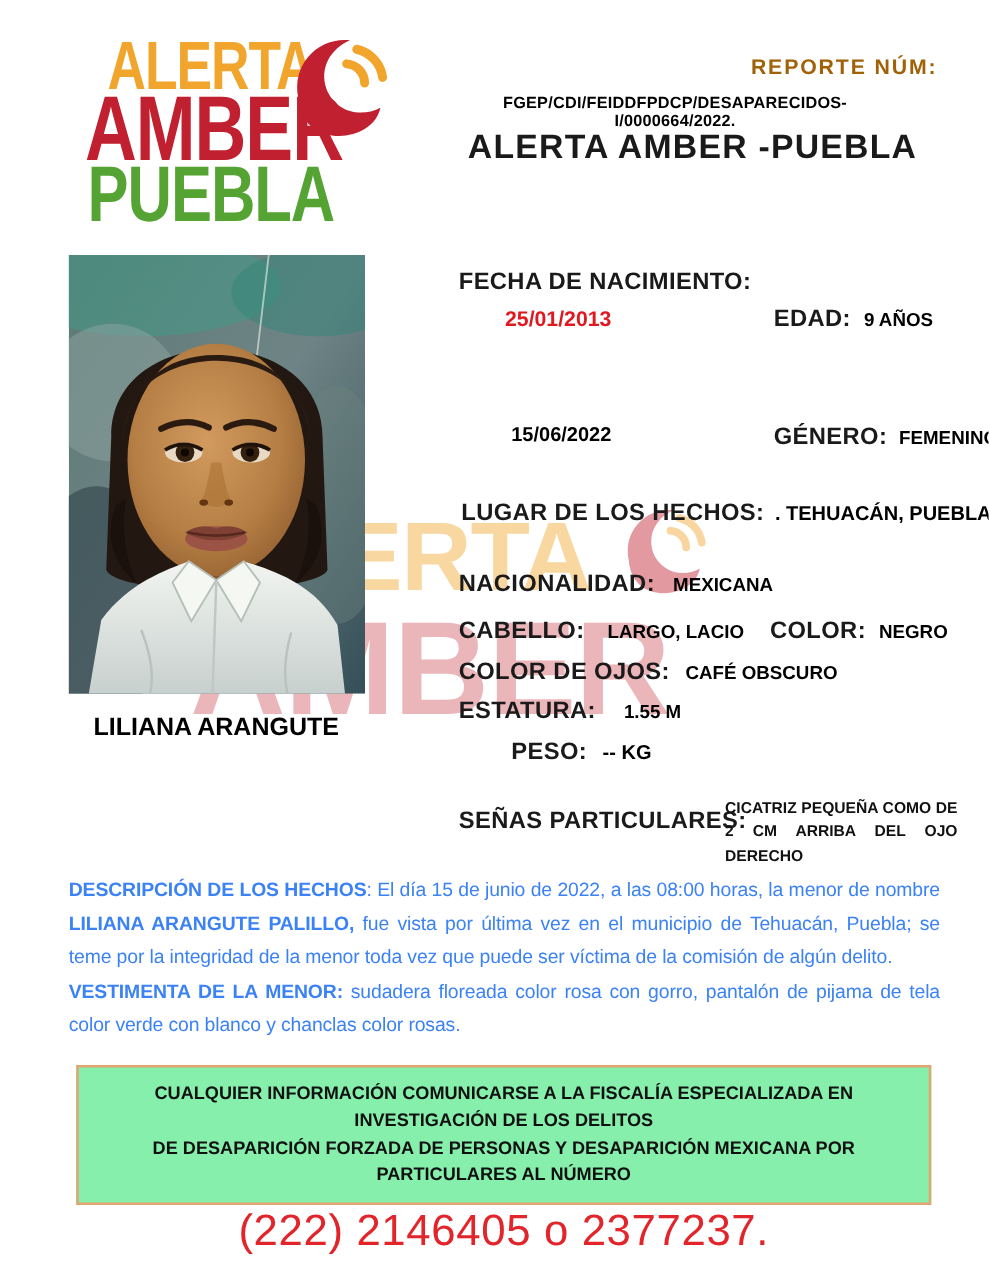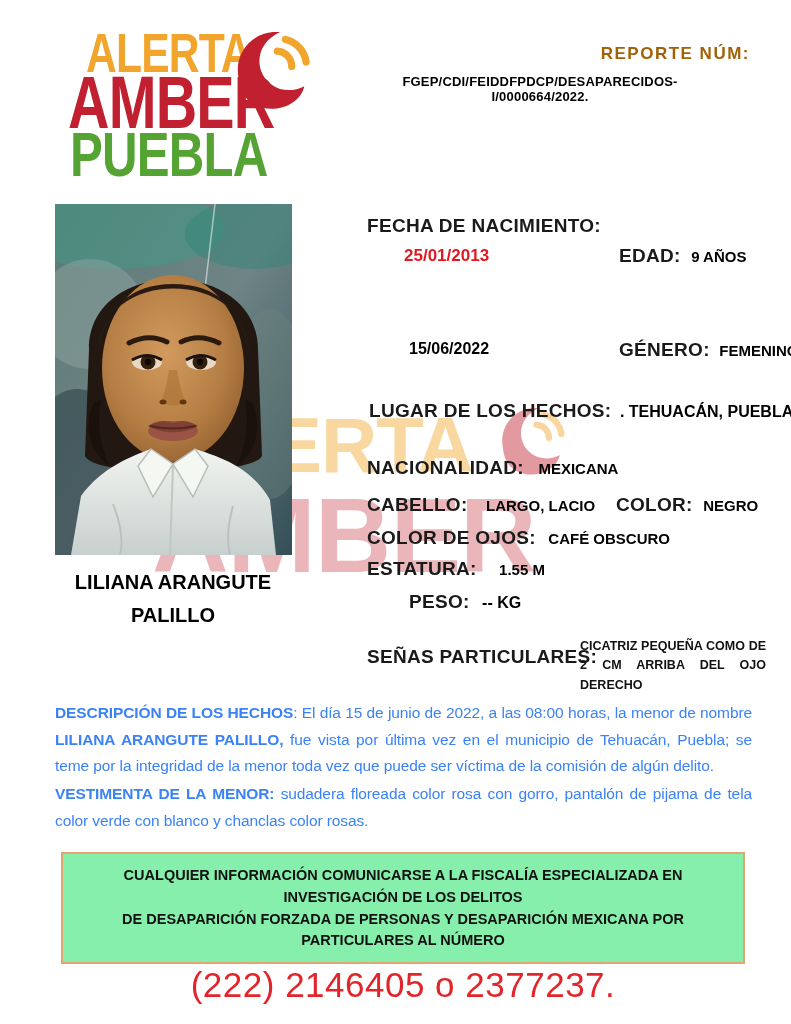--- a/index.html
+++ b/index.html
@@ -77,20 +77,21 @@
     <div class="logo-line logo-puebla">PUEBLA</div>
     <svg class="logo-horn" viewBox="0 0 100 110" aria-hidden="true">
       <path d="M14,64 C8,34 32,10 60,13 C42,21 33,38 39,56 C46,75 68,83 87,73 C82,97 46,106 26,90 C18,83 15,74 14,64 Z" fill="#C0202F"></path>
       <path d="M57,34 A17,17 0 0 1 73,51" stroke="#F2A52C" stroke-width="8" fill="none" stroke-linecap="round"></path>
       <path d="M66,21 A30,30 0 0 1 89,46" stroke="#F2A52C" stroke-width="8" fill="none" stroke-linecap="round"></path>
     </svg>
   </div>
 
   <div class="report-label">REPORTE NÚM:</div>
   <div class="report-number">FGEP/CDI/FEIDDFPDCP/DESAPARECIDOS-I/0000664/2022.</div>
+  <div class="page-title">ALERTA AMBER -PUEBLA</div>
 
   <div class="photo">
     <svg viewBox="0 0 237 351" preserveAspectRatio="none" aria-hidden="true">
       <defs>
         <linearGradient id="pbg" x1="0" y1="0" x2="1" y2="1">
           <stop offset="0" stop-color="#5d7a74"></stop>
             <stop offset="0.5" stop-color="#6e8486"></stop>
             <stop offset="1" stop-color="#354f58"></stop>
         </linearGradient>
         <radialGradient id="skin" cx="0.45" cy="0.42" r="0.75">
@@ -145,21 +146,20 @@
       <path d="M16,351 L26,292 C48,262 78,252 96,245 L118,260 L140,245 C162,252 196,262 215,296 L221,351 Z" fill="url(#shirtg)"></path>
       <path d="M96,245 L118,260 L98,293 L83,262 Z" fill="#f5f7f3" stroke="#b6bfba" stroke-width="1.5"></path>
       <path d="M140,245 L118,260 L138,293 L153,262 Z" fill="#f5f7f3" stroke="#b6bfba" stroke-width="1.5"></path>
       <path d="M118,262 L115,351" stroke="#bfc8c3" stroke-width="2"></path>
       <path d="M58,300 Q70,330 65,351" stroke="#b9c3be" stroke-width="2" fill="none"></path>
       <path d="M178,302 Q170,330 175,351" stroke="#b9c3be" stroke-width="2" fill="none"></path>
     </svg>
   </div>
   <div class="photo-caption">
     <div>LILIANA ARANGUTE</div>
-    <div>PALILLO</div>
   </div>
 
   <div class="field" style="left:367px;top:215px;">
     <span class="flabel">FECHA DE NACIMIENTO:</span>
   </div>
   <div class="field" style="left:404px;top:246px;">
     <span class="fvalue red" style="font-size:17px;">25/01/2013</span>
   </div>
 
   <div class="field" style="left:619px;top:245px;">

